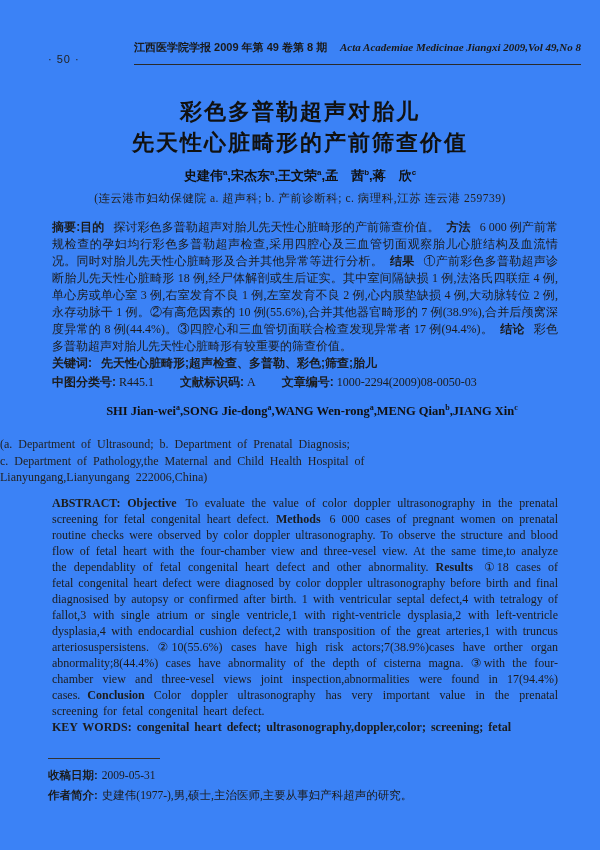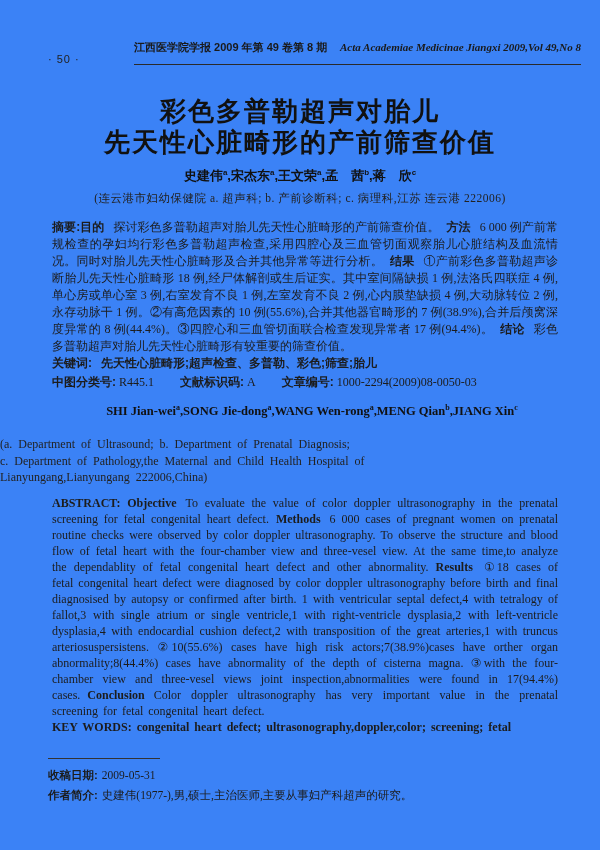--- a/index.html
+++ b/index.html
@@ -32,21 +32,21 @@
   }
   .hdr .journal .cn { font-weight:bold; font-family:"Liberation Sans","DejaVu Sans",sans-serif; font-size:11px; }
   .hdr .journal .en { font-weight:bold; font-style:italic; font-size:11px; margin-left:10px; }
 
   
   .cn-title {
     margin:96px 40px 0;
     text-align:center;
     font-family:"Liberation Sans","DejaVu Sans",sans-serif;
     font-weight:bold;
-    font-size:26px; line-height:31px; letter-spacing:2px; color:#111;
+    font-size:22px; line-height:31px; letter-spacing:2px; color:#111;
   }
   .cn-authors {
     margin-top:9px; text-align:center;
     font-family:"Liberation Sans","DejaVu Sans",sans-serif;
     font-weight:bold; font-size:13px; color:#111;
   }
   .cn-authors sup, .en-authors sup { font-size:8px; font-weight:bold; }
   .cn-affil {
     margin-top:6px; text-align:center;
     font-size:11.5px; color:#222; letter-spacing:0.5px;
@@ -125,21 +125,21 @@
 
   <div class="cn-title">
     <div>彩色多普勒超声对胎儿</div>
     <div>先天性心脏畸形的产前筛查价值</div>
   </div>
 
   <div class="cn-authors">
     <span><span>史建伟</span><sup>a</sup><span>,</span></span><span><span>宋杰东</span><sup>a</sup><span>,</span></span><span><span>王文荣</span><sup>a</sup><span>,</span></span><span><span>孟　茜</span><sup>b</sup><span>,</span></span><span><span>蒋　欣</span><sup>c</sup><span></span></span>
   </div>
 
-  <div class="cn-affil">(连云港市妇幼保健院 a. 超声科; b. 产前诊断科; c. 病理科,江苏 连云港 222006)</div>
+  <div class="cn-affil">(连云港市妇幼保健院 a. 超声科; b. 产前诊断科; c. 病理科,江苏 连云港 259739)</div>
 
   <p class="cn-abstract"><span class="lbl">摘要:</span><span class="lbl gap-r">目的</span><span>探讨彩色多普勒超声对胎儿先天性心脏畸形的产前筛查价值。</span><span class="lbl gap-lr">方法</span><span>6 000 例产前常规检查的孕妇均行彩色多普勒超声检查,采用四腔心及三血管切面观察胎儿心脏结构及血流情况。同时对胎儿先天性心脏畸形及合并其他异常等进行分析。</span><span class="lbl gap-lr">结果</span><span>①产前彩色多普勒超声诊断胎儿先天性心脏畸形 18 例,经尸体解剖或生后证实。其中室间隔缺损 1 例,法洛氏四联症 4 例,单心房或单心室 3 例,右室发育不良 1 例,左室发育不良 2 例,心内膜垫缺损 4 例,大动脉转位 2 例,永存动脉干 1 例。②有高危因素的 10 例(55.6%),合并其他器官畸形的 7 例(38.9%),合并后颅窝深度异常的 8 例(44.4%)。③四腔心和三血管切面联合检查发现异常者 17 例(94.4%)。</span><span class="lbl gap-lr">结论</span><span>彩色多普勒超声对胎儿先天性心脏畸形有较重要的筛查价值。</span></p>
 
   <p class="cn-keywords"><span class="lbl gap-r">关键词:</span><span>先天性心脏畸形;超声检查、多普勒、彩色;筛查;胎儿</span></p>
 
   <p class="cn-class"><span class="grp"><span class="lbl">中图分类号:</span> <span>R445.1</span></span><span class="grp"><span class="lbl">文献标识码:</span> <span>A</span></span><span class="grp"><span class="lbl">文章编号:</span> <span>1000-2294(2009)08-0050-03</span></span></p>
 
 
   <div class="en-authors">
     <span><span>SHI Jian-wei</span><sup>a</sup><span>,</span></span><span><span>SONG Jie-dong</span><sup>a</sup><span>,</span></span><span><span>WANG Wen-rong</span><sup>a</sup><span>,</span></span><span><span>MENG Qian</span><sup>b</sup><span>,</span></span><span><span>JIANG Xin</span><sup>c</sup><span></span></span>

